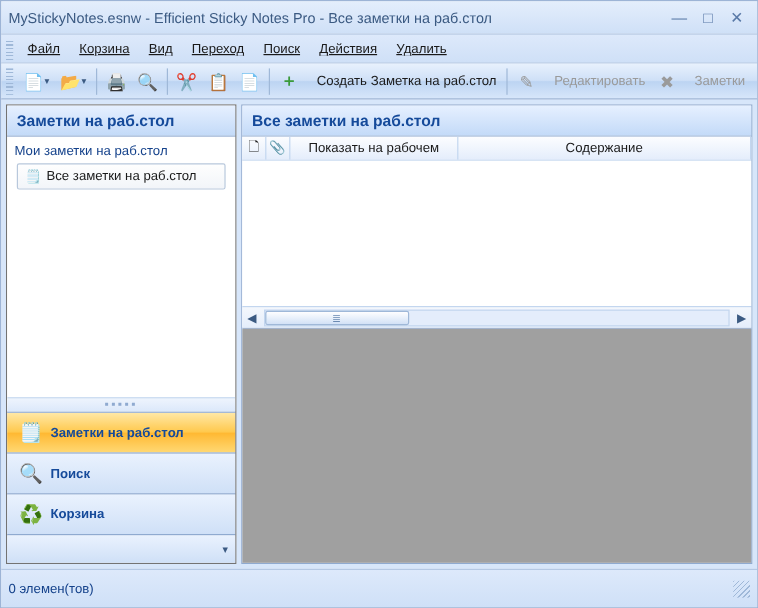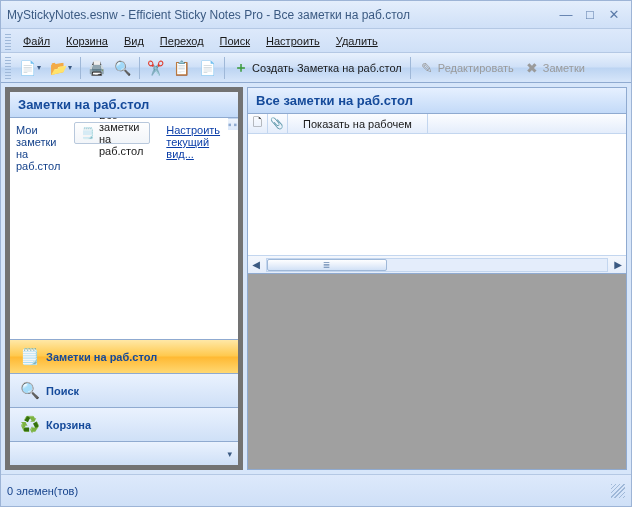--- a/index.html
+++ b/index.html
@@ -14,27 +14,27 @@
 .menubar .mitem { padding:3px 8px; color:#1a1a1a; cursor:pointer; text-decoration:underline; text-decoration-color:transparent; }
 .menubar .mitem span.u { text-decoration:underline; }
 
 .toolbar { height:30px; background:linear-gradient(#e8f1fd,#cfe0f7 48%,#bcd4f2 52%,#d7e6fa); display:flex; align-items:center; padding:0 4px; border-bottom:1px solid #8faad0; }
 .toolbar .grip { width:6px; height:22px; background:repeating-linear-gradient(0deg,#9fb8d8 0 1px,transparent 1px 3px); margin-right:4px; }
 .toolbar .tbtn { height:24px; display:flex; align-items:center; padding:0 4px; cursor:pointer; border:1px solid transparent; border-radius:3px; color:#1a1a1a; }
 .toolbar .tbtn.disabled { color:#9a9a9a; cursor:default; }
 .toolbar .sep { width:1px; height:22px; background:#9fb8d8; margin:0 3px; }
 .toolbar .ico { width:16px; height:16px; display:flex; align-items:center; justify-content:center; font-size:14px; }
 .toolbar .dd { font-size:8px; color:#3b5a82; margin-left:1px; }
-.toolbar .lbl { margin-left:3px; }
+.toolbar .lbl { margin-left:15px; }
 
 .workarea { flex:1; display:flex; background:#d7e6fa; padding:4px; gap:4px; overflow:hidden; }
 
-.leftpane { width:238px; display:flex; flex-direction:column; background:#fff; border:5px solid #737373;justify-content:flex-end; }
+.leftpane { width:192px; display:flex; flex-direction:column; background:#fff; border:1px solid #737373;justify-content:flex-end; }
 .pane-hdr { height:26px; background:linear-gradient(#e6f0ff,#c3daf8); border-bottom:1px solid #8faad0; display:flex; align-items:center; padding:0 8px; font-weight:bold; font-size:13px; color:#154a9a; }
-.leftbody { flex:1; background:#fff; overflow:hidden; display:flex; flex-direction:row; }
+.leftbody { flex:1; background:#fff; overflow:hidden; display:flex; flex-direction:column; }
 .lb-section { padding:6px 6px 0 6px; color:#15428b; }
 .lb-btn { margin:4px 8px; height:22px; display:flex; align-items:center; padding:0 6px; background:linear-gradient(#fefefe,#f2f5f9); border:1px solid #b8c8dc; border-radius:2px; cursor:pointer; color:#1a1a1a; }
 .lb-btn .ico { margin-right:4px; }
 .lb-link { margin:6px 8px; color:#0b3ea8; text-decoration:underline; cursor:pointer; }
 .lb-fill { flex:1; }
 .lb-dots { text-align:center; color:#8faad0; letter-spacing:2px; font-size:10px; height:12px; background:linear-gradient(#eef4fd,#dbe8fa); border-top:1px solid #c3d6ef; }
 
 .navitem { height:34px; display:flex; align-items:center; padding:0 10px; border-top:1px solid #8faad0; background:linear-gradient(#eaf2fe,#cfe0f7); cursor:pointer; font-weight:bold; color:#154a9a; }
 .navitem.active { background:linear-gradient(#ffe8a6,#ffc94e 48%,#ffb933 52%,#ffd873); }
 .navitem .nico { width:20px; height:20px; margin-right:6px; display:flex; align-items:center; justify-content:center; font-size:16px; }
@@ -70,21 +70,21 @@
   <span class="wbtn">✕</span>
 </div>
 
 <div class="menubar">
   <div class="grip"></div>
   <div class="mitem"><span class="u">Файл</span></div>
   <div class="mitem"><span class="u">Корзина</span></div>
   <div class="mitem"><span class="u">Вид</span></div>
   <div class="mitem"><span class="u">Переход</span></div>
   <div class="mitem"><span class="u">Поиск</span></div>
-  <div class="mitem"><span class="u">Настроить</span></div>
+  <div class="mitem"><span class="u">Действия</span></div>
   <div class="mitem"><span class="u">Удалить</span></div>
 </div>
 
 <div class="toolbar">
   <div class="grip"></div>
   <div class="tbtn">
       <span class="ico">📄</span>
       <span class="dd">▾</span>
     </div>
   <div class="tbtn">
@@ -127,21 +127,20 @@
 <div class="workarea">
 
   <div class="leftpane">
     <div class="pane-hdr">Заметки на раб.стол</div>
     <div class="leftbody">
       <div class="lb-section">Мои заметки на раб.стол</div>
       <div class="lb-btn">
         <span class="ico">🗒️</span>
         <span>Все заметки на раб.стол</span>
       </div>
-      <div class="lb-link">Настроить текущий вид...</div>
       <div class="lb-fill"></div>
       <div class="lb-dots">▪▪▪▪▪</div>
     </div>
     <div class="navitem active">
       <span class="nico">🗒️</span>
       <span>Заметки на раб.стол</span>
     </div>
     <div class="navitem">
       <span class="nico">🔍</span>
       <span>Поиск</span>
@@ -159,20 +158,21 @@
     <div class="pane-hdr">Все заметки на раб.стол</div>
     <div class="gridwrap">
       <div class="gridhdr">
         <div class="gcol gc1">
             <span>🗋</span>
           </div>
         <div class="gcol gc2">
             <span>📎</span>
           </div>
         <div class="gcol gc3">Показать на рабочем</div>
+        <div class="gcol gc4">Содержание</div>
       </div>
       <div class="gridbody"></div>
       <div class="hscroll">
         <span class="arrow">◀</span>
         <div class="track">
           <div class="thumb">≣</div>
         </div>
         <span class="arrow">▶</span>
       </div>
     </div>

